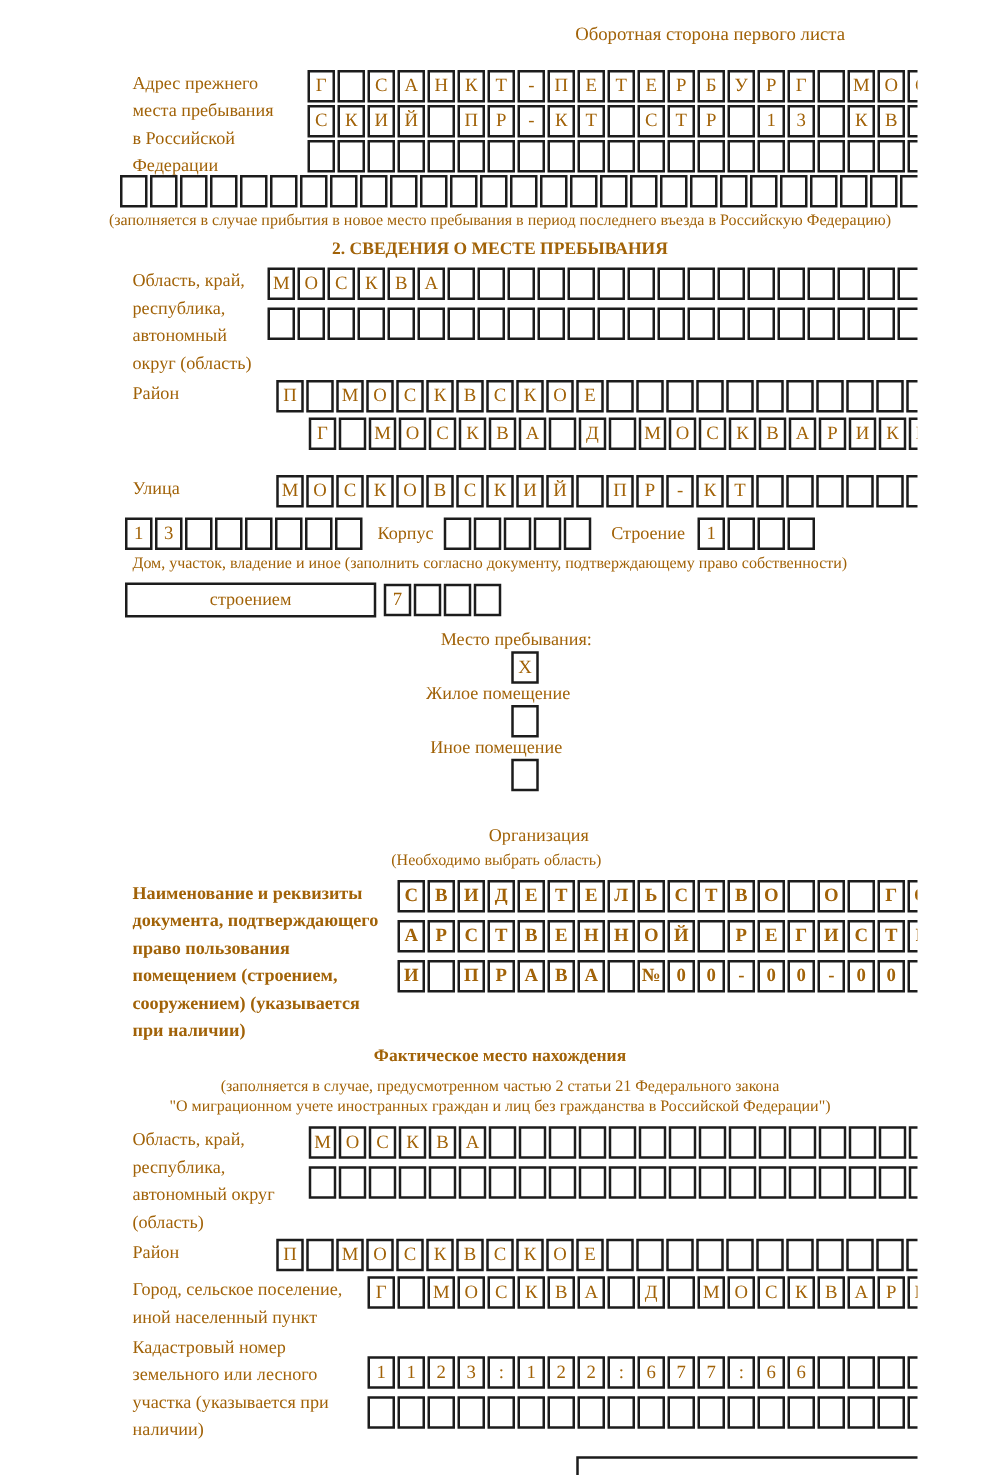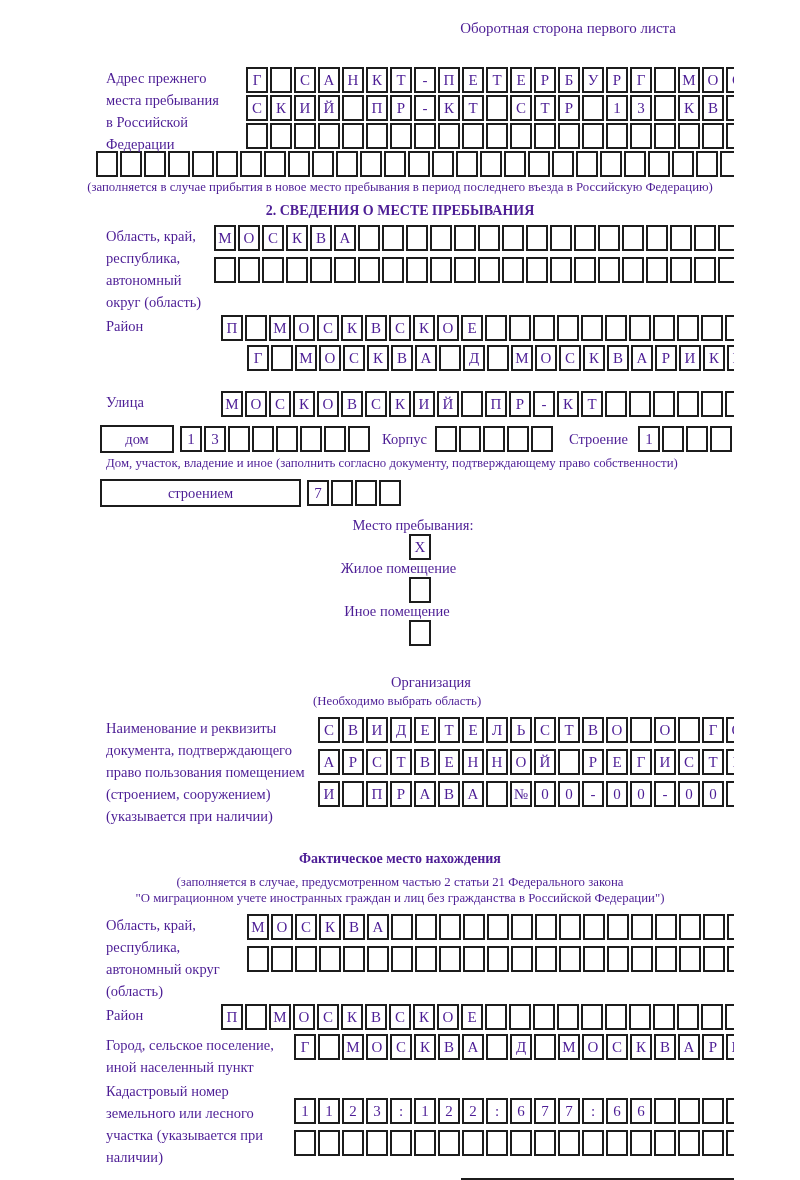--- a/index.html
+++ b/index.html
@@ -1,18 +1,18 @@
 <!DOCTYPE html>
 <html><head>
 <meta charset="utf-8">
 <style>
   html,body { margin:0; padding:0; background:#ffffff; }
   .page {
     position:relative; width:668px; height:1180px; margin:0 auto;
-    background:#ffffff; color:#4c1d95; overflow:hidden;
+    background:#ffffff; color:#a16207; overflow:hidden;
     font-family:"Liberation Serif", serif;
   }
   .top-title { margin:20px 58px 0 0; text-align:right; font-size:15px; }
 
   .field { position:relative; }
   .label { position:absolute; left:40px; top:0; font-size:14.5px; line-height:22px; }
   .cells { display:flex; margin-bottom:2px; }
   .cell {
     width:22px; height:26px; box-sizing:border-box; border:2px solid #1c1c1c;
     margin-right:2px; display:flex; align-items:center; justify-content:center;
@@ -49,21 +49,21 @@
     width:356px; height:176px; margin:8px 0 0 395px;
   }
 </style>
 </head>
 <body>
 
 <div class="page">
 
   <div class="top-title">Оборотная сторона первого листа</div>
 
-  <div class="field" style="margin-top:30px;">
+  <div class="field" style="margin-top:19px;">
     <div class="label" style="width:122px;">Адрес прежнего места пребывания в Российской Федерации</div>
     <div class="cells ml180">
         <div class="cell">Г</div>
         <div class="cell"></div>
         <div class="cell">С</div>
         <div class="cell">А</div>
         <div class="cell">Н</div>
         <div class="cell">К</div>
         <div class="cell">Т</div>
         <div class="cell">-</div>
@@ -316,23 +316,20 @@
         <div class="cell"></div>
         <div class="cell"></div>
         <div class="cell"></div>
         <div class="cell"></div>
         <div class="cell"></div>
         <div class="cell"></div>
       </div>
   </div>
 
   <div class="inline-row" style="margin:6px 0 0 34px;">
-    <div class="boxed-label" style="width:165px; margin-right:6px;">
-      <span>дом</span>
-    </div>
     <div class="cells" style="margin-bottom:0;">
         <div class="cell">1</div>
         <div class="cell">3</div>
         <div class="cell"></div>
         <div class="cell"></div>
         <div class="cell"></div>
         <div class="cell"></div>
         <div class="cell"></div>
         <div class="cell"></div>
       </div>
@@ -370,21 +367,21 @@
     <span style="margin-right:14px;">Место пребывания:</span>
     <span class="checkbox">X</span>
     <span style="margin:0 52px 0 9px;">Жилое помещение</span>
     <span class="checkbox"></span>
     <span style="margin:0 58px 0 12px;">Иное помещение</span>
     <span class="checkbox"></span>
     <span style="margin-left:22px;margin-top:28px;">Организация</span>
   </div>
   <div class="note" style="text-align:left; margin-left:247px;">(Необходимо выбрать область)</div>
 
-  <div class="field" style="margin-top:8px; min-height:126px;">
+  <div class="field" style="margin-top:8px; min-height:126px;font-weight:bold;">
     <div class="label" style="width:208px;">Наименование и реквизиты документа, подтверждающего право пользования помещением (строением, сооружением) (указывается при наличии)</div>
     <div class="cells ml252">
         <div class="cell">С</div>
         <div class="cell">В</div>
         <div class="cell">И</div>
         <div class="cell">Д</div>
         <div class="cell">Е</div>
         <div class="cell">Т</div>
         <div class="cell">Е</div>
         <div class="cell">Л</div>

